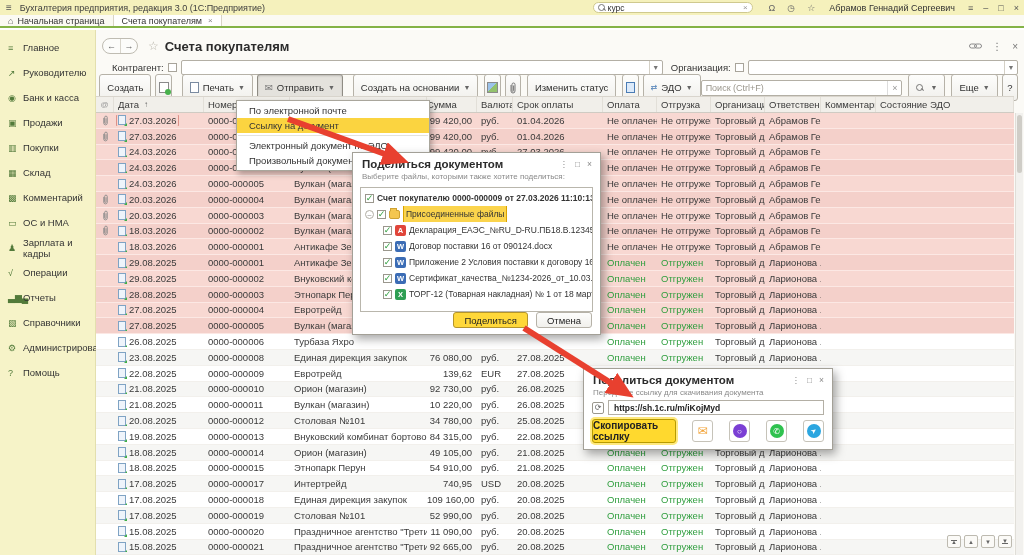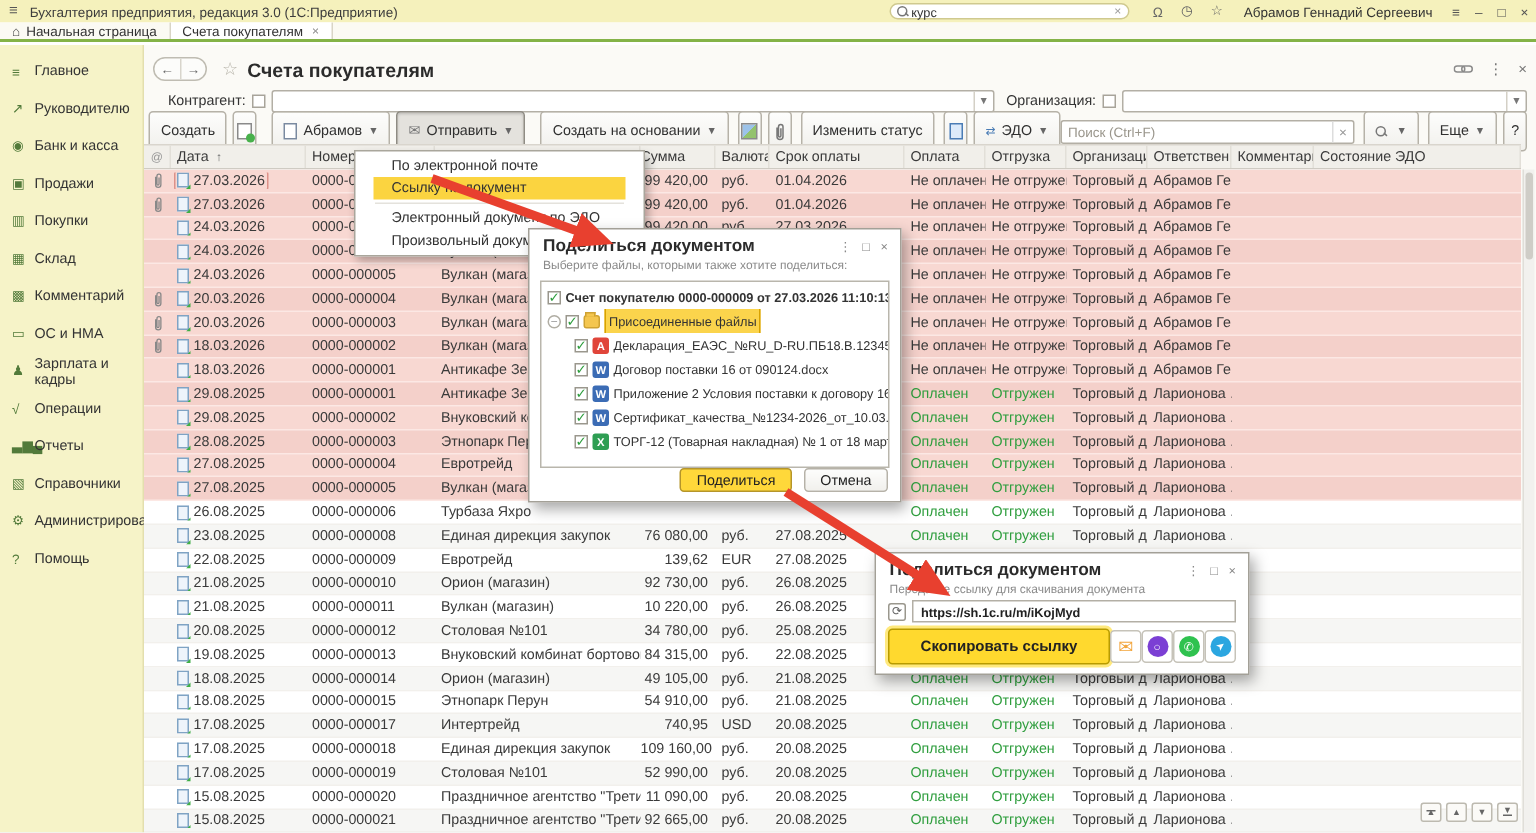--- a/index.html
+++ b/index.html
@@ -104,21 +104,21 @@
   .cur .c-date .dwrap{outline:1px solid #dd9189;outline-offset:1px;border-radius:1px;}
   .dwrap{display:flex;align-items:center;gap:3px;}
   
   .vscroll{position:absolute;right:1px;top:83px;bottom:0;width:8px;background:#f2f1ee;border-left:1px solid #e0ded8;}
   .vthumb{position:absolute;left:1px;top:2px;width:5px;height:58px;background:#cfcdc7;border-radius:3px;}
   .pager{position:absolute;right:12px;bottom:7px;display:flex;gap:3px;}
   .pgbtn{width:14px;height:13px;background:#fbfaf7;border:1px solid #bdbab0;border-radius:2px;
          display:flex;align-items:center;justify-content:center;font-size:6px;color:#666;}
   
   .menu{position:absolute;left:236px;top:100px;width:194px;background:#fff;border:1px solid #a9a69c;
-        box-shadow:2px 3px 6px rgba(0,0,0,.3);padding:2px 12px;z-index:30;}
+        box-shadow:2px 3px 6px rgba(0,0,0,.3);padding:2px 0;z-index:30;}
   .menu-item{height:15px;display:flex;align-items:center;padding:0 12px;font-size:9.5px;color:#333;white-space:nowrap;}
   .menu-item.hl{background:#fbd440;}
   .menu-sep{height:1px;background:#e4e2dc;margin:2px 1px;}
   
   .dialog{position:absolute;background:#fff;border:1px solid #a3a097;box-shadow:3px 4px 9px rgba(0,0,0,.35);z-index:40;}
   .d1{left:352px;top:152px;width:249px;height:183px;}
   .d2{left:583px;top:368px;width:250px;height:82px;}
   .dhead{display:flex;align-items:center;padding:5px 8px 2px 9px;}
   .dtitle{font-size:11.5px;font-weight:bold;color:#2b2b2b;}
   .dicons{margin-left:auto;display:flex;gap:7px;color:#888;font-size:8.5px;align-items:center;}
@@ -143,21 +143,21 @@
   .ybtn{height:16px;background:#ffd83a;border:1px solid #b5952a;border-radius:3px;padding:0 10px;
         display:flex;align-items:center;font-size:9.5px;color:#222;}
   .wbtn{height:16px;background:linear-gradient(#fdfdfc,#f1f0ec);border:1px solid #b6b2a8;border-radius:3px;
         padding:0 10px;display:flex;align-items:center;font-size:9.5px;color:#222;}
   
   .linkrow{position:absolute;left:8px;top:31px;right:8px;height:15px;display:flex;align-items:center;gap:4px;}
   .linkic{width:12px;height:12px;border:1px solid #9a978d;border-radius:2px;display:flex;align-items:center;
           justify-content:center;font-size:8px;color:#666;flex:0 0 auto;}
   .linkinput{flex:1;height:15px;border:1px solid #b3afa5;background:#fff;display:flex;align-items:center;
              padding:0 5px;font-size:8.5px;font-weight:bold;color:#222;}
-  .approw{position:absolute;left:8px;top:50px;right:8px;display:flex;gap:0;align-items:center;justify-content:center;}
+  .approw{position:absolute;left:8px;top:50px;right:8px;display:flex;gap:16px;align-items:center;justify-content:center;}
   .copybtn{height:24px;flex:1;background:#ffd92e;border:1px solid #b89b00;border-radius:3px;
            box-shadow:0 0 0 2px #ffe97d;display:flex;align-items:center;justify-content:center;
            font-size:10px;font-weight:bold;color:#222;}
   .appbtn{width:21px;height:22px;background:#fff;border:1px solid #c6c3b9;border-radius:3px;
           display:flex;align-items:center;justify-content:center;}
   .appic{display:flex;align-items:center;justify-content:center;}
   .appic.email{color:#f2a53c;font-size:12px;}
   .appic.messenger{width:14px;height:14px;border-radius:50%;background:#7b3fd4;color:#fff;font-size:8px;}
   .appic.whatsapp{width:14px;height:14px;border-radius:50%;background:#2fc24f;color:#fff;font-size:8px;}
   .appic.telegram{width:14px;height:14px;border-radius:50%;background:#2ba6e0;color:#fff;font-size:7px;}
@@ -295,21 +295,21 @@
       <div class="btn">
           <span>Создать</span>
         </div>
       <div class="sep4"></div>
       <div class="btn iconbtn">
           <span class="ic-copy"></span>
         </div>
       <div class="sep10"></div>
       <div class="btn">
           <span class="bic ic-doc"></span>
-          <span>Абрамов</span>
+          <span>Печать</span>
           <span class="caret">▼</span>
         </div>
       <div class="sep4"></div>
       <div class="btn pressed">
           <span class="bic" style="color:#777">✉</span>
           <span>Отправить</span>
           <span class="caret">▼</span>
         </div>
       <div class="sep10"></div>
       <div class="btn">

